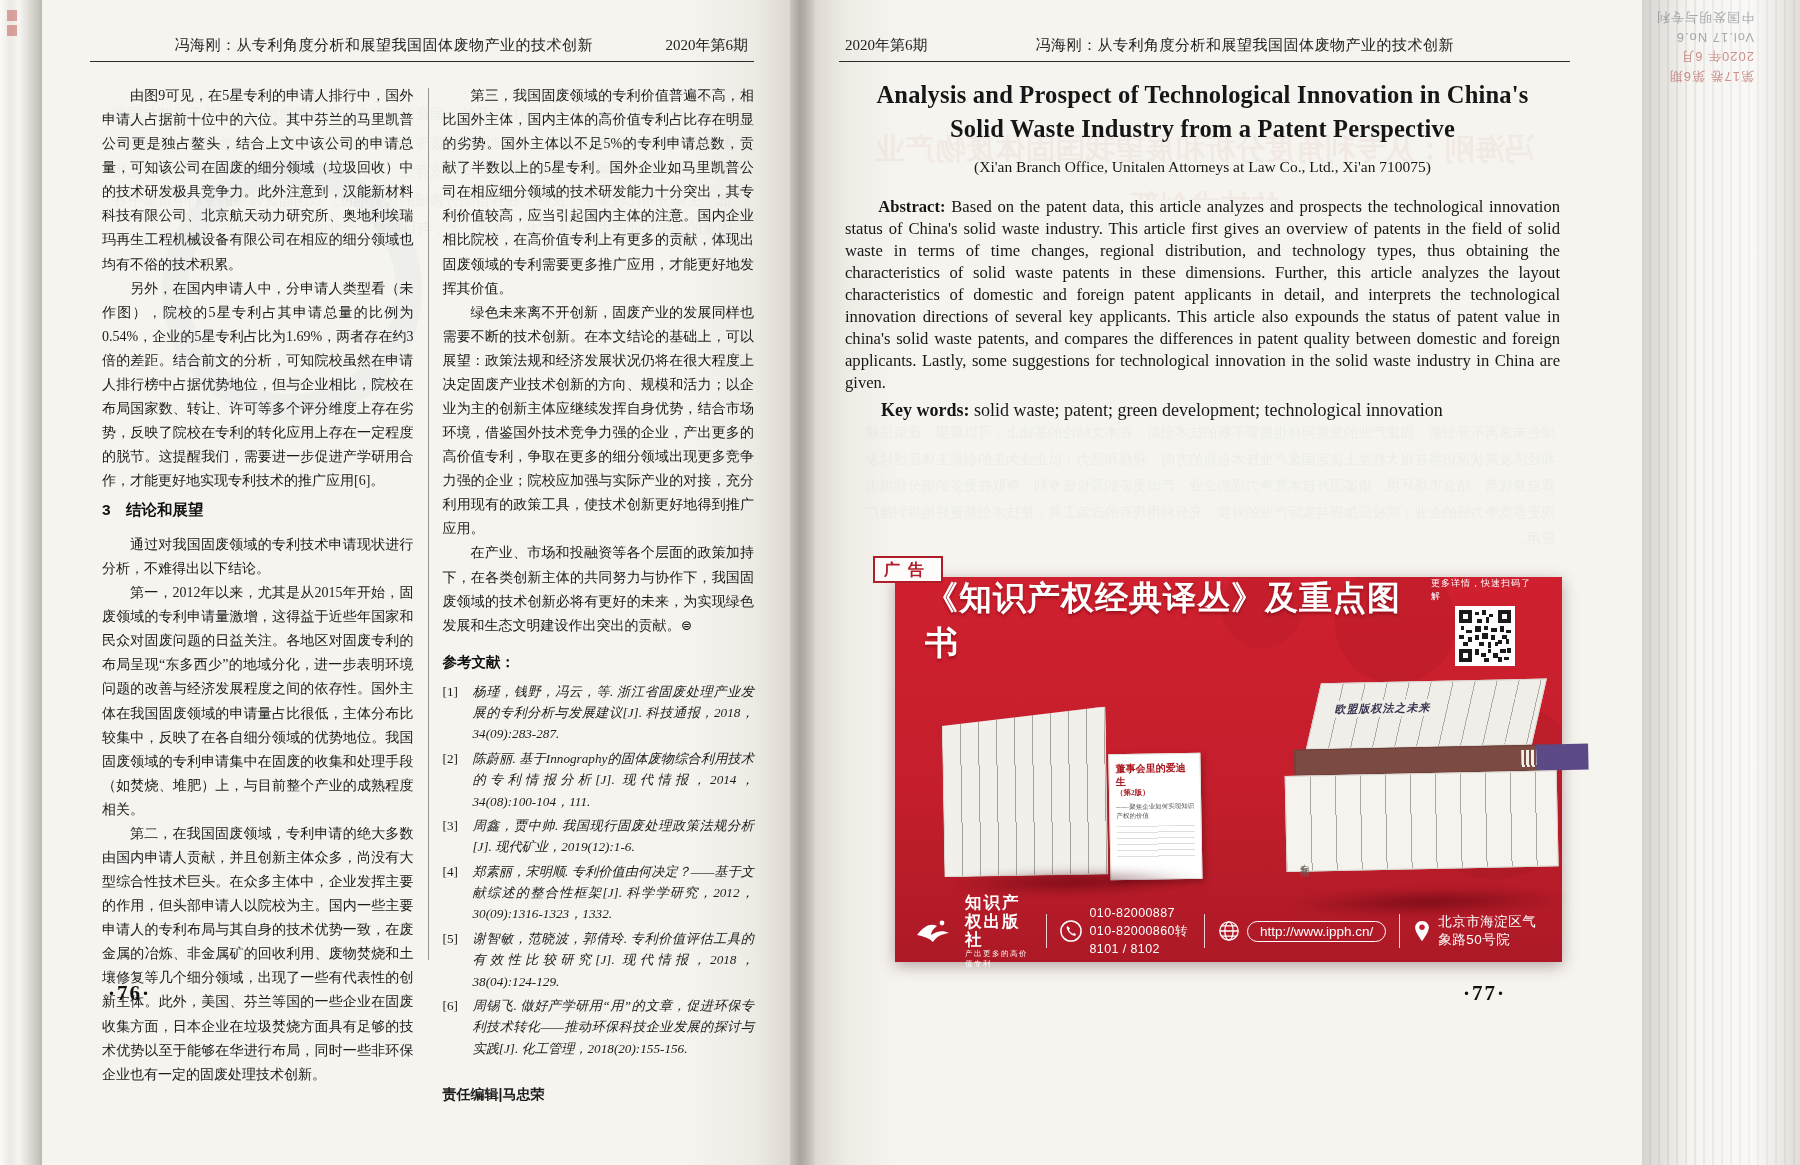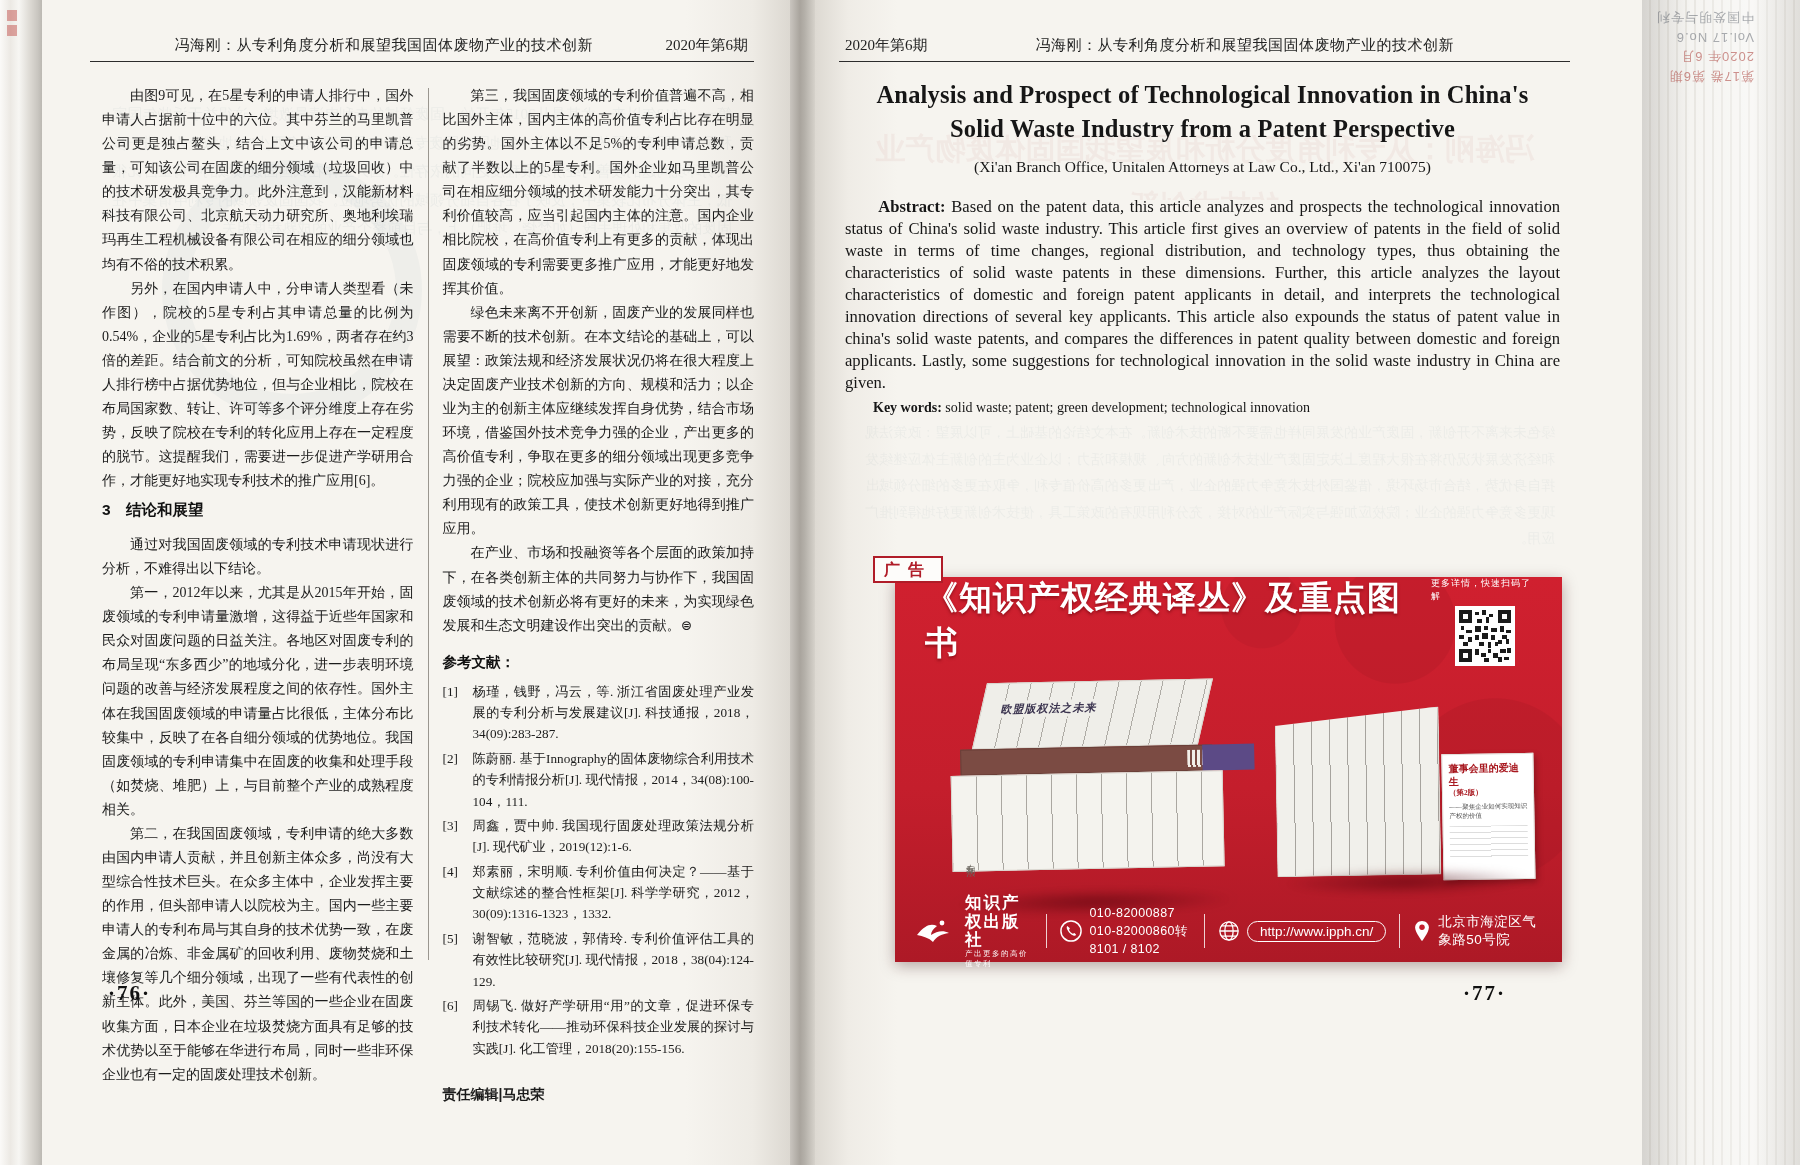--- a/index.html
+++ b/index.html
@@ -56,44 +56,44 @@
   .col { width:322px; font-size:14px; line-height:1.72; text-align:justify; color:#1b1b1b; }
   .col-divider { width:1px; background:#9a968f; margin:4px 14px 0 14px; height:872px; }
   .col p { text-indent:2em; }
   .col h3 { font-family:"Liberation Sans","DejaVu Sans",sans-serif; font-size:15.5px;
     margin:4px 0 9px 0; color:#111; }
   .col h4 { font-family:"Liberation Sans","DejaVu Sans",sans-serif; font-size:14.5px;
     margin:12px 0 6px 0; color:#111; }
   .refs { list-style:none; }
   .refs li { display:flex; font-size:13.2px; line-height:1.62; margin-bottom:3px; }
   .refs .num { flex:none; width:30px; }
-  .refs .txt { flex:1; }
+  .refs .txt { flex:1;font-style:italic; }
   .editor { margin-top:23px; text-align:left; font-family:"Liberation Sans",sans-serif;
     font-weight:bold; font-size:14px; }
   .watermark { position:absolute; left:120px; top:160px; width:260px; height:260px;
     border:26px solid rgba(90,140,160,.05); border-radius:50%; pointer-events:none; }
 
   
   .rp-body { position:absolute; top:78px; left:30px; right:82px; color:#161616; }
   .title-en { text-align:center; font-size:24.5px; font-weight:bold; line-height:1.38;
     padding:0 30px; letter-spacing:.2px; }
   .author { text-align:center; font-size:17px; font-weight:bold; font-style:italic; margin-top:12px; }
   .affil { text-align:center; font-size:15.5px; margin-top:12px; }
   .abstract { margin-top:20px; font-size:16.6px; line-height:1.33; text-align:justify; text-indent:2em; }
-  .kw { margin-top:6px; font-size:14px; text-indent:2em; }
+  .kw { margin-top:6px; font-size:18px; text-indent:2em; }
   .blab { font-weight:bold; }
 
   
   .ad-tag { position:absolute; left:58px; top:556px; z-index:5; background:#fdfcfa;
     border:2px solid #b01c28; color:#b01c28; font-family:"Liberation Sans",sans-serif;
     font-weight:bold; font-size:16px; padding:2px 9px; letter-spacing:8px; line-height:1.2; }
   .ad { position:absolute; left:80px; top:577px; width:667px; height:385px; z-index:4;
     display:flex; flex-direction:column;
     background:linear-gradient(180deg,#d0202f 0%,#c41e2c 55%,#ad1926 100%);
-    box-shadow:0 4px 14px rgba(60,20,20,.35); }
+    box-shadow:0 4px 14px rgba(60,20,20,.35);align-items:center; }
   .ad::before { content:""; position:absolute; inset:0; opacity:.12; pointer-events:none;
     background:radial-gradient(circle at 75% 12%,#7e0f1a 0 60px,transparent 61px),
                radial-gradient(circle at 90% 55%,#7e0f1a 0 90px,transparent 91px),
                radial-gradient(circle at 55% 8%,#8c121e 0 40px,transparent 41px); }
   .ad-top { height:88px; display:flex; align-items:center; padding:0 22px 0 30px; position:relative; }
   .ad-title { color:#fff; font-family:"Liberation Sans","DejaVu Sans",sans-serif;
     font-weight:bold; font-size:33px; letter-spacing:1px; text-shadow:0 2px 3px rgba(90,0,8,.5); }
   .qr-wrap { margin-left:auto; display:flex; flex-direction:column; align-items:center; gap:3px; }
   .qr-note { color:#fff; font-size:9px; letter-spacing:1px; font-family:"Liberation Sans",sans-serif; }
   .qr { width:60px; height:60px; background:#fff; padding:4px; }

